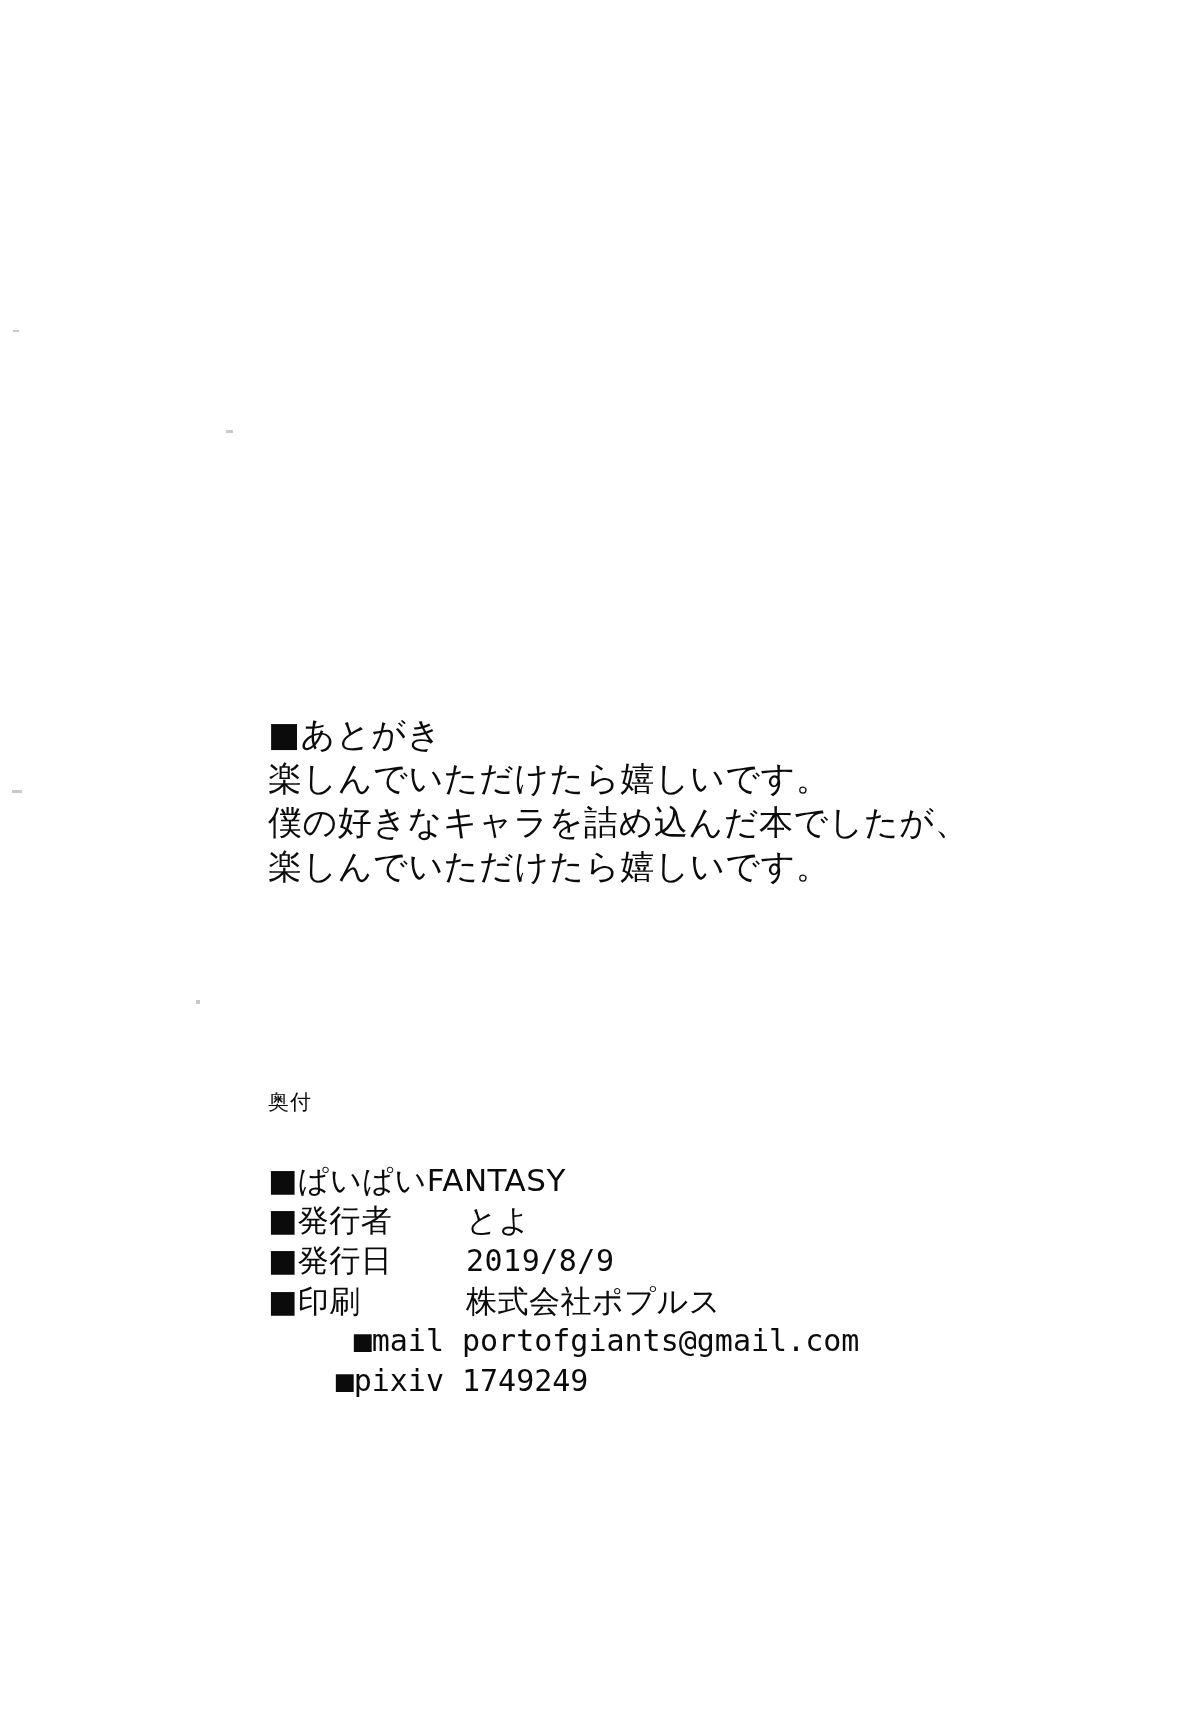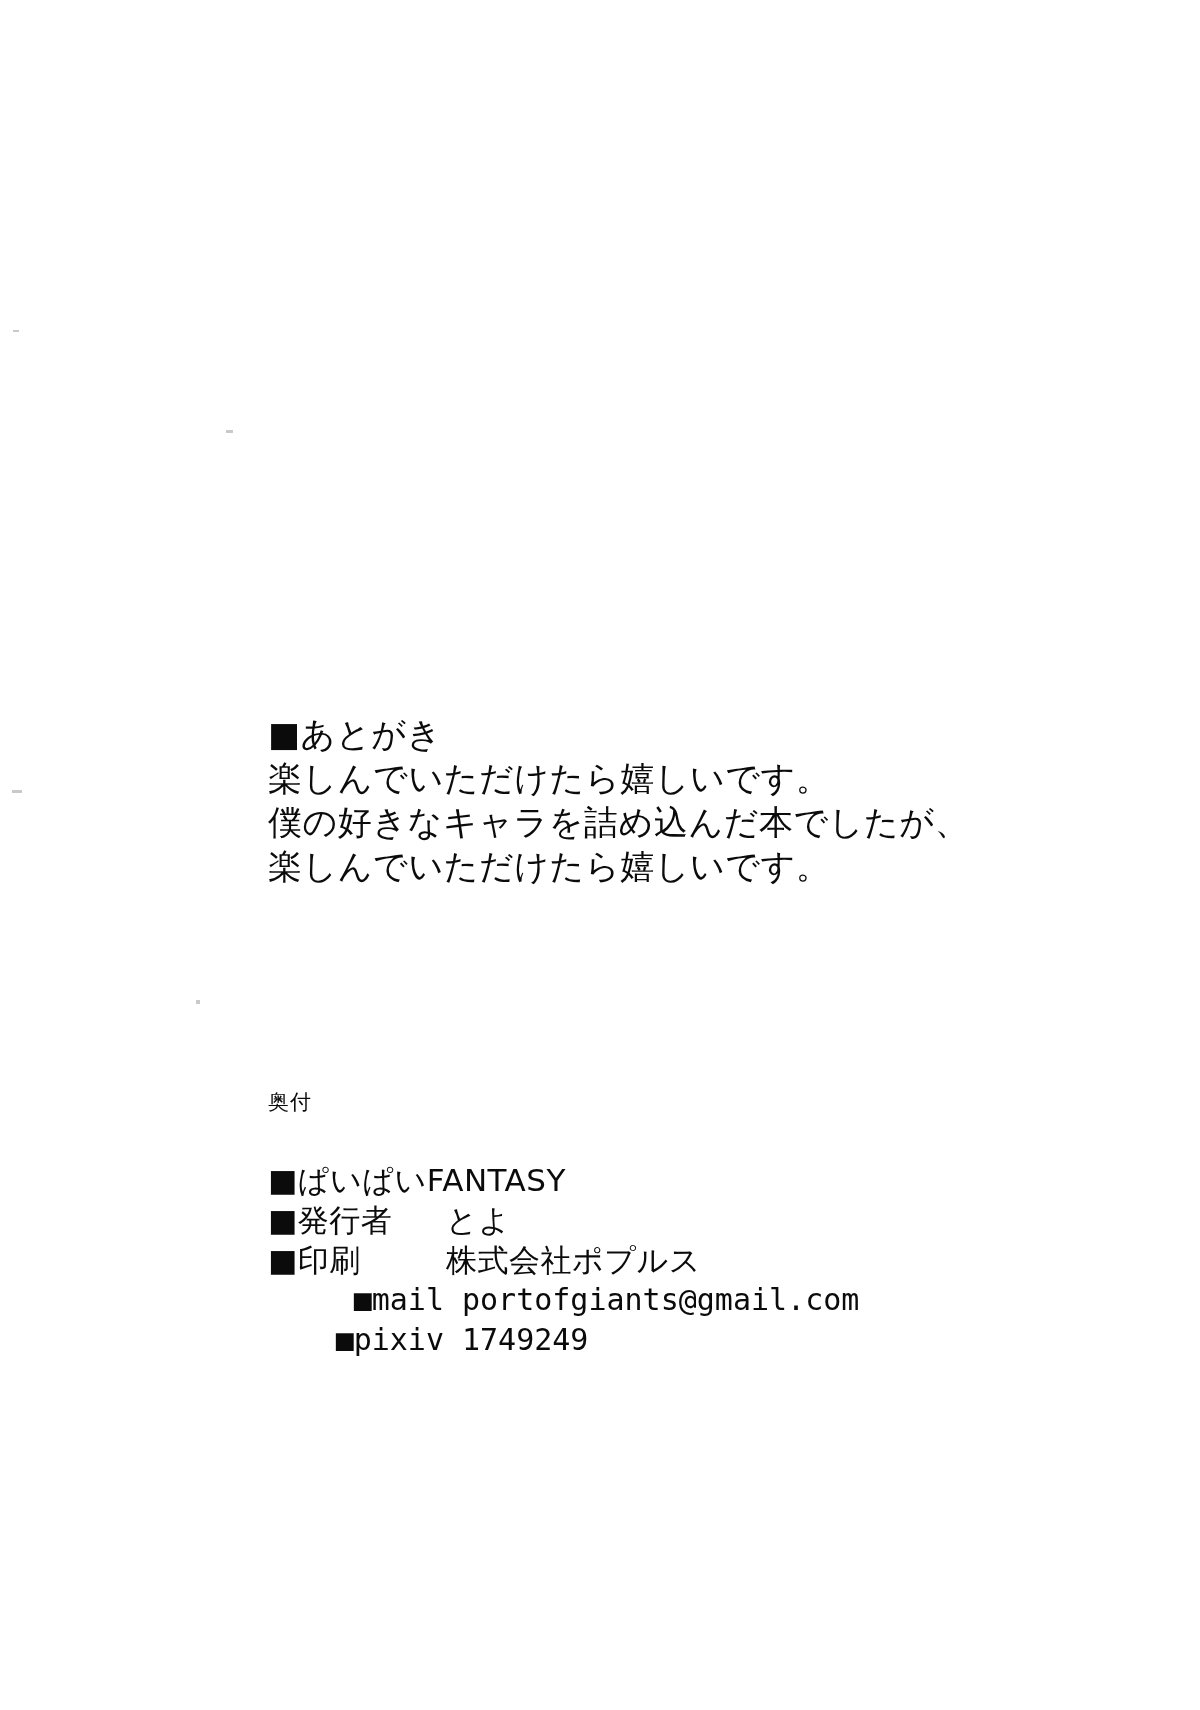--- a/index.html
+++ b/index.html
@@ -57,21 +57,21 @@
     line-height: 40px;
     letter-spacing: 0.5px;
     white-space: nowrap;
     color: #0b0b0b;
   }
   .colophon .row .label {
     display: inline-block;
   }
   .colophon .row .value {
     display: inline-block;
-    margin-left: 10px;
+    margin-left: 30px;
   }
   
   .colophon .row.mono {
     font-family: "DejaVu Sans Mono", monospace;
     font-size: 30px;
     letter-spacing: 0px;
     text-align: right;
   }
   .colophon .row.mono .value {
     margin-left: 18px;
@@ -115,20 +115,24 @@
 
   <div class="colophon">
     <div class="row">
       <span class="label">■ぱいぱいFANTASY</span>
       <span class="value"></span>
     </div>
     <div class="row w-label">
       <span class="label">■発行者</span>
       <span class="value">とよ</span>
     </div>
+    <div class="row w-label mixed">
+      <span class="label">■発行日</span>
+      <span class="value">2019/8/9</span>
+    </div>
     <div class="row w-label">
       <span class="label">■印刷</span>
       <span class="value">株式会社ポプルス</span>
     </div>
     <div class="row w-label-mono mono">
       <span class="label">■mail</span>
       <span class="value">portofgiants@gmail.com</span>
     </div>
     <div class="row w-label-mono mono">
       <span class="label">■pixiv</span>

